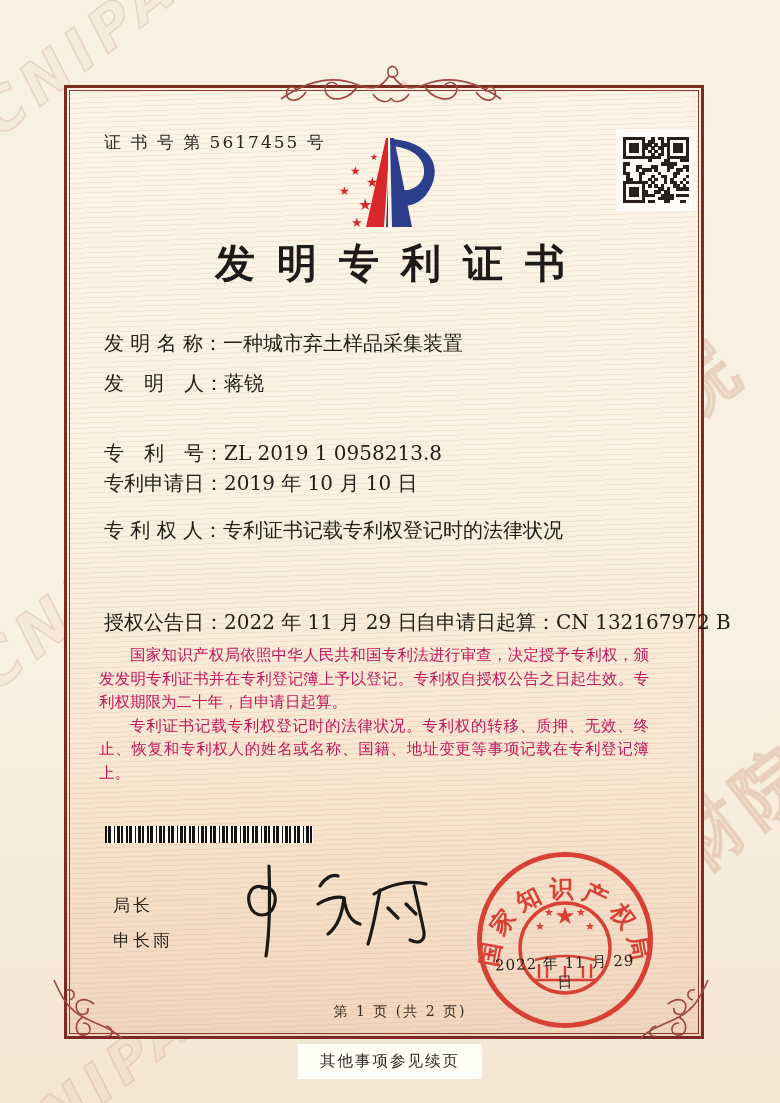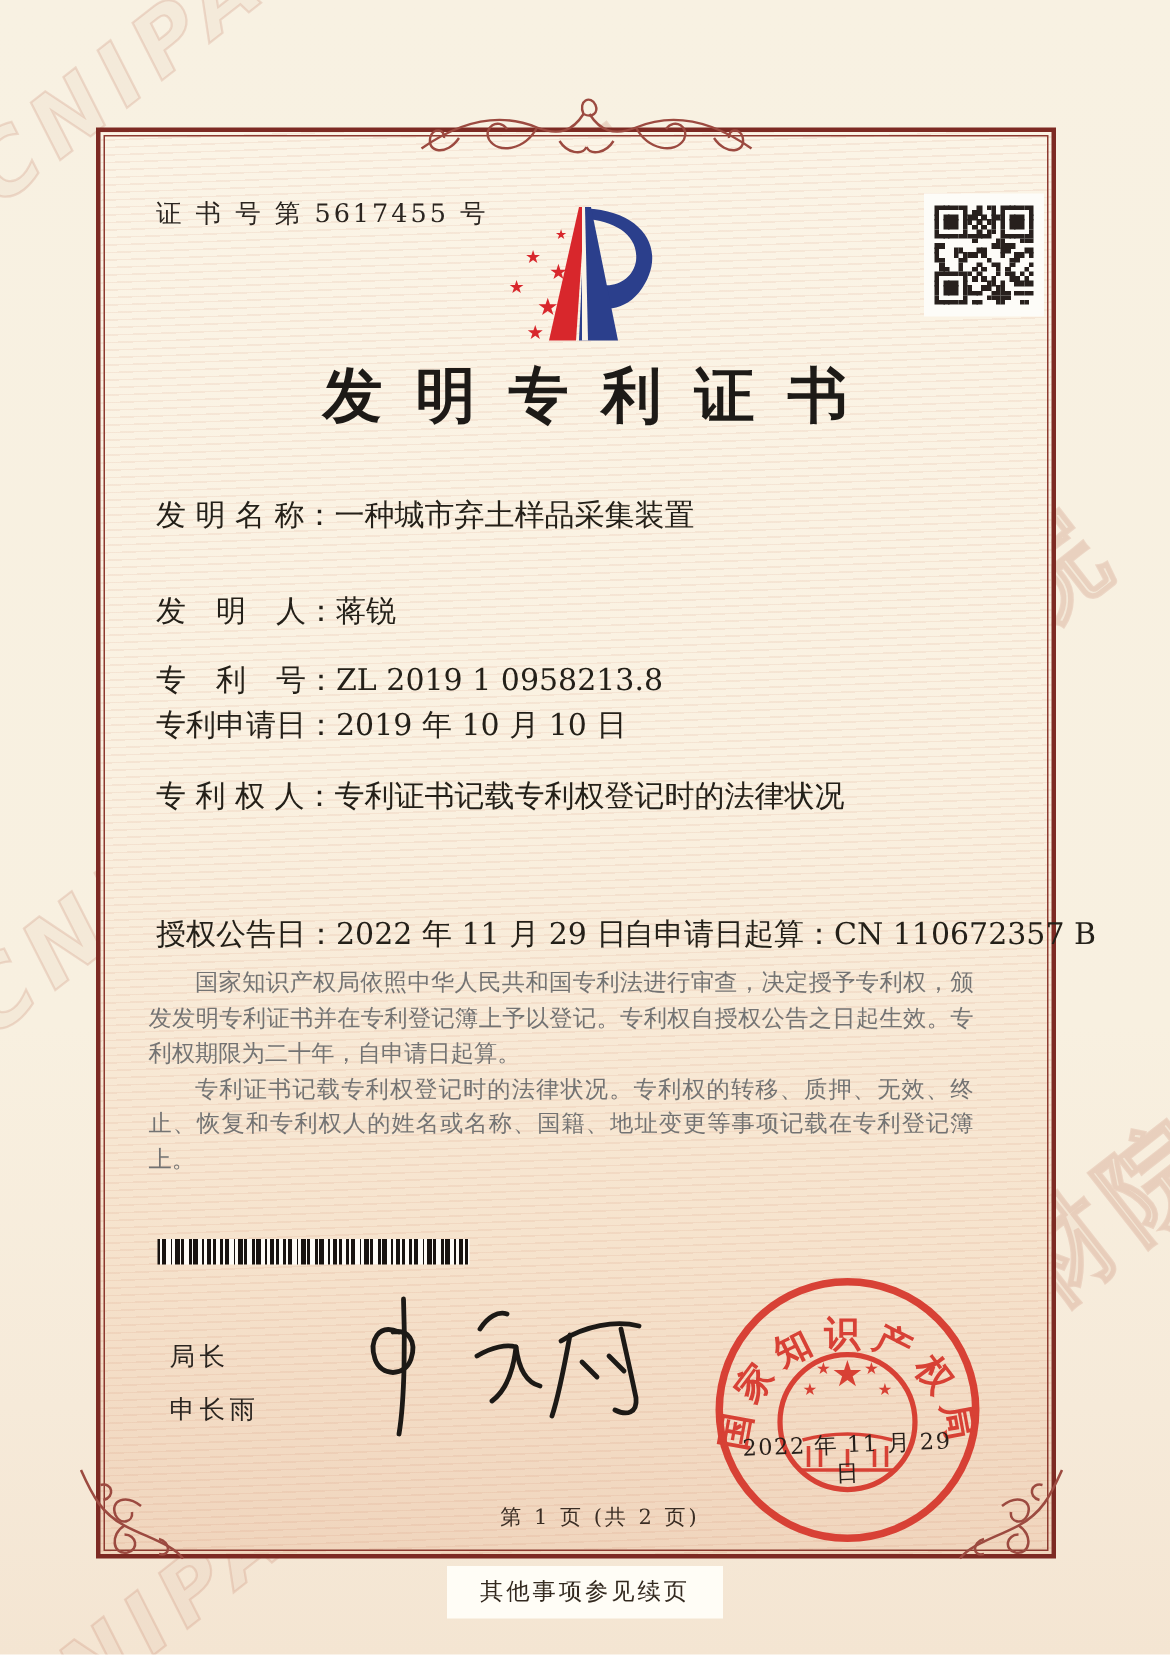--- a/index.html
+++ b/index.html
@@ -39,21 +39,21 @@
   #qr .c{position:absolute;background:#27201d;}
   
   .title{position:absolute;left:0;right:0;top:236px;text-align:center;
     font-size:40px;font-weight:600;color:#1d1a17;letter-spacing:22px;padding-left:22px;}
   
   .field-row{position:absolute;left:104px;font-size:20px;color:#242019;white-space:nowrap;}
   .field-row .lab{display:inline-block;min-width:112px;}
   .grant-no{position:absolute;left:312px;}
   
   .paras{position:absolute;left:99px;top:644px;width:550px;font-size:15.5px;
-    line-height:23.5px;color:#737373;text-align:justify;}
+    line-height:23.5px;color:#be185d;text-align:justify;}
   .paras p{margin:0;text-indent:2em;}
   
   .barcode{position:absolute;left:105px;top:826px;width:208px;height:17px;
     background:repeating-linear-gradient(90deg,#17120f 0 2px,#fdfbf6 2px 3px,#17120f 3px 6px,#fdfbf6 6px 9px,#17120f 9px 10px,#fdfbf6 10px 12px,#17120f 12px 15px,#fdfbf6 15px 16px,#17120f 16px 18px,#fdfbf6 18px 21px);}
   
   .director{position:absolute;left:113px;top:888px;font-size:17px;letter-spacing:3px;color:#2b2520;line-height:35px;}
   .signature{position:absolute;left:228px;top:860px;width:210px;height:110px;}
   
   .seal{position:absolute;left:477px;top:852px;width:176px;height:176px;opacity:0.93;}
   .seal-ring{position:absolute;inset:0;border:5px solid #d6362b;border-radius:50%;}
@@ -364,35 +364,35 @@
         <div class="c" style="left: 56.5714px; top: 62.8571px; width: 3.44286px; height: 3.44286px;"></div>
         <div class="c" style="left: 59.7143px; top: 62.8571px; width: 3.44286px; height: 3.44286px;"></div>
       </div>
   </div>
 
   <div class="title">发明专利证书</div>
 
   <div class="field-row" style="top:330px;">
     <span class="lab">发 明 名 称：</span><span>一种城市弃土样品采集装置</span>
   </div>
-  <div class="field-row" style="top:394px;">
+  <div class="field-row" style="top:370px;">
     <span class="lab">发　明　人：</span><span>蒋锐</span>
   </div>
   <div class="field-row" style="top:440px;">
     <span class="lab">专　利　号：</span><span>ZL 2019 1 0958213.8</span>
   </div>
   <div class="field-row" style="top:470px;">
     <span class="lab">专利申请日：</span><span>2019 年 10 月 10 日</span>
   </div>
   <div class="field-row" style="top:517px;">
     <span class="lab">专 利 权 人：</span><span>专利证书记载专利权登记时的法律状况</span>
   </div>
   <div class="field-row" style="top:609px;width:560px;">
     <span>授权公告日：</span><span>2022 年 11 月 29 日</span>
-    <span class="grant-no"><span>自申请日起算：</span><span>CN 110672357 B</span></span>
+    <span class="grant-no"><span>自申请日起算：</span><span>CN 132167972 B</span></span>
   </div>
 
   <div class="paras">
     <p>国家知识产权局依照中华人民共和国专利法进行审查，决定授予专利权，颁发发明专利证书并在专利登记簿上予以登记。专利权自授权公告之日起生效。专利权期限为二十年，自申请日起算。</p>
     <p>专利证书记载专利权登记时的法律状况。专利权的转移、质押、无效、终止、恢复和专利权人的姓名或名称、国籍、地址变更等事项记载在专利登记簿上。</p>
   </div>
 
   <div class="barcode"></div>
 
   <div class="director">

